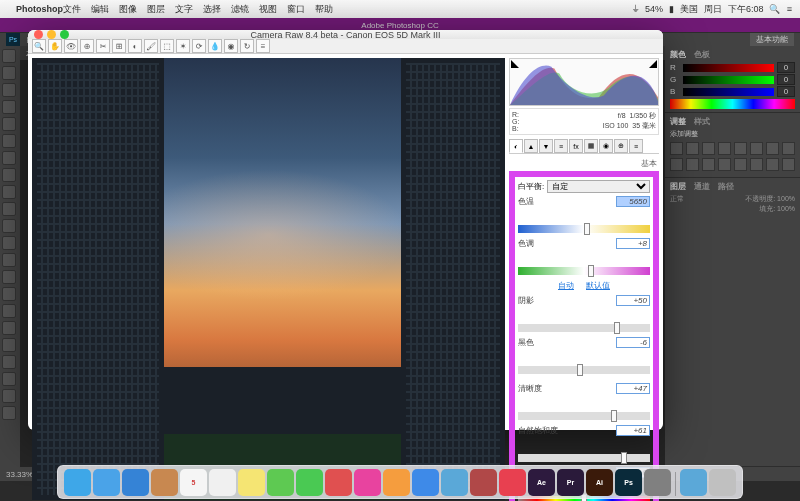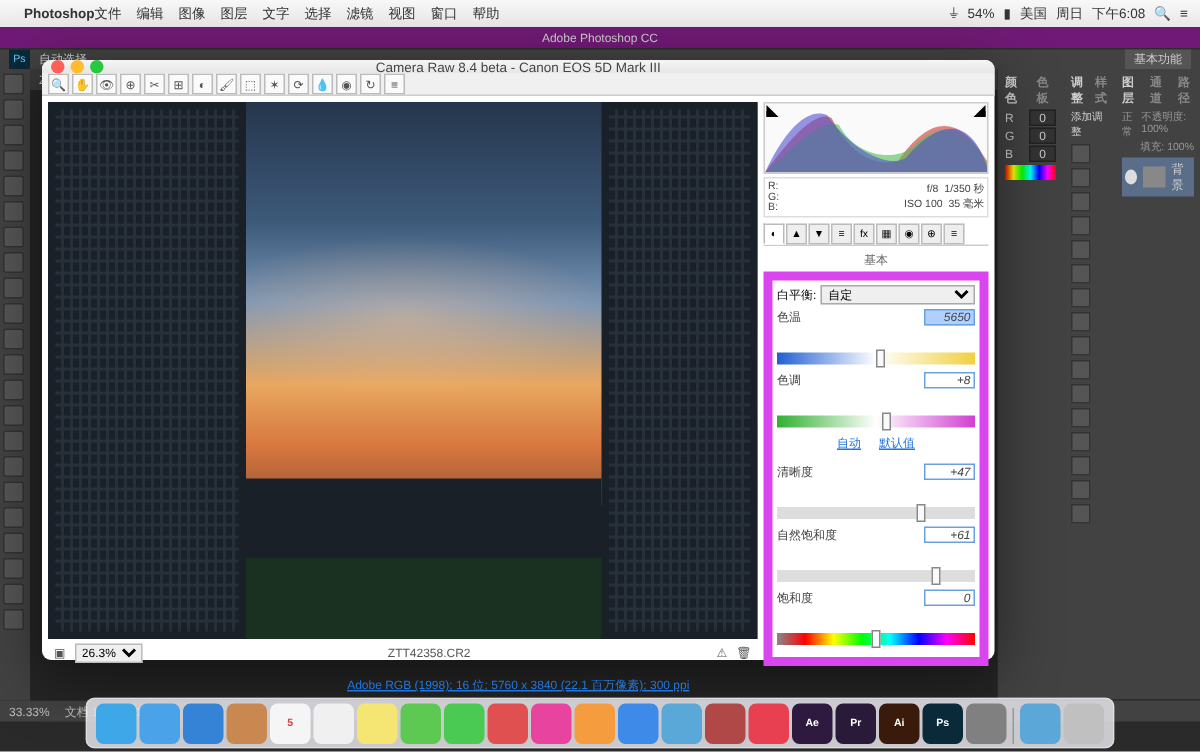--- a/index.html
+++ b/index.html
@@ -17,42 +17,42 @@
 .ps-title { font-size: 8px; color: #ccc; }
 .ps-toolbar-row { height: 14px; background: #424242; border-top: 1px solid #2d2d2d; display:flex; align-items:center; padding: 0 6px; }
 .ps-toolbar-row .label { font-size:8px; color:#ccc; }
 .ps-toolbar-row .right { margin-left:auto; font-size:8px; color:#ccc; padding:1px 6px; background:#555;}
 
 .ps-body { position: relative; height: 421px; display: flex; }
 .ps-left-tools { width: 20px; background: #424242; display:flex; flex-direction:column; gap:3px; padding:3px 2px; }
 .ps-left-tools .tool { width:14px; height:14px; background:#555; border:1px solid #333; border-radius:2px; }
 .ps-canvas-area { flex:1; background:#252525; position:relative; }
 .ps-canvas-area .tabbar { height:14px; background:#3a3a3a; display:flex; align-items:center; padding:0 6px; font-size:8px; color:#bbb;}
-.ps-right-panels { width: 135px; background:#424242; display:flex; flex-direction:row;}
+.ps-right-panels { width: 135px; background:#424242; display:flex; flex-direction:column;}
 .ps-footer { height: 14px; background:#424242; display:flex; align-items:center; padding:0 6px; font-size:8px; color:#bbb; gap:10px;}
 
 
 .panel { border-bottom:1px solid #2d2d2d; padding:3px 5px; font-size:8px; color:#ccc;}
 .panel-title { font-weight:bold; margin-bottom:2px; font-size:8px; display:flex; gap:8px;}
 .rgb-row { display:flex; align-items:center; gap:3px; margin:1px 0;}
 .rgb-row .label { width:10px; }
 .rgb-slider { flex:1; height:8px; }
 .rgb-val { width:18px; background:#333; text-align:center; border:1px solid #222;}
 .grad-r { background: linear-gradient(90deg,#000,#f00); }
 .grad-g { background: linear-gradient(90deg,#000,#0f0); }
 .grad-b { background: linear-gradient(90deg,#000,#00f); }
 .spectrum { height:10px; background: linear-gradient(90deg,red,yellow,lime,cyan,blue,magenta,red); margin-top:2px;}
 .adjust-icons { display:flex; flex-wrap:wrap; gap:3px; padding:3px 0;}
 .adjust-icons .ai { width:13px; height:13px; background:#555; border:1px solid #333; }
 .layer-item { display:flex; align-items:center; gap:4px; background:#5a6e8a; padding:2px; margin-top:2px;}
 .layer-item .eye { width:10px; height:10px; background:#ddd; border-radius:50%;}
 .layer-item .thumb { width:18px; height:14px; background:#888;}
 
 
-.cr-dialog { position:absolute; top: 40px; left: 28px; width: 635px; height: 400px; background:#fff; border-radius:6px; box-shadow:0 10px 40px rgba(0,0,0,.5); display:flex; flex-direction:column; }
+.cr-dialog { position:absolute; top: 30px; left: 28px; width: 635px; height: 400px; background:#fff; border-radius:6px; box-shadow:0 10px 40px rgba(0,0,0,.5); display:flex; flex-direction:column; }
 .cr-titlebar { height:18px; background: linear-gradient(#f5f5f5,#e6e6e6); border-radius:6px 6px 0 0; display:flex; align-items:center; padding:0 6px; position:relative;}
 .cr-titlebar .traffic { display:flex; gap:4px;}
 .cr-titlebar .tl { width:9px; height:9px; border-radius:50%;}
 .cr-titlebar .red{background:#ff5f57;} .cr-titlebar .yel{background:#ffbd2e;} .cr-titlebar .grn{background:#28c940;}
 .cr-titlebar .title { position:absolute; left:0; right:0; text-align:center; font-size:9px; color:#444;}
 .cr-toolbar { height:18px; background:#f0f0f0; border-bottom:1px solid #ccc; display:flex; align-items:center; padding:0 4px; gap:2px;}
 .cr-toolbar .crtool { width:14px; height:14px; border:1px solid #bbb; background:#fafafa; display:flex;align-items:center;justify-content:center;font-size:8px;color:#555;}
 .cr-content { flex:1; display:flex; padding:4px; gap:4px; }
 .cr-preview { flex:1; display:flex; flex-direction:column;}
 .cr-image { flex:1; background:#1a1a2a; position:relative; overflow:hidden;}
@@ -75,21 +75,21 @@
 .cr-hist svg { width:100%; height:100%;}
 .cr-hist .tri { position:absolute; top:1px; width:0; height:0; border:4px solid transparent;}
 .cr-hist .tri.l { left:1px; border-bottom-color:#000; border-left-color:#000;}
 .cr-hist .tri.r { right:1px; border-bottom-color:#000; border-right-color:#000;}
 .cr-info { display:flex; font-size:7px; color:#444; padding:2px; border:1px solid #ddd; margin:2px 0;}
 .cr-info .col1 { width:30px;}
 .cr-info .col2 { flex:1; text-align:right;}
 .cr-icontabs { display:flex; gap:1px; margin:2px 0; border-bottom:1px solid #ccc;}
 .cr-icontabs .it { width:14px; height:14px; border:1px solid #bbb; background:#eee; font-size:7px; display:flex;align-items:center;justify-content:center;}
 .cr-icontabs .it.active { background:#fff; border-bottom-color:#fff;}
-.cr-panel-title { text-align:center; font-size:8px; color:#666; padding:2px;}
+.cr-panel-title { text-align:right; font-size:8px; color:#666; padding:2px;}
 .cr-sliders { border:6px solid #d946ef; padding:3px; flex:1; overflow-y:auto;}
 .cr-row { margin-bottom:5px;}
 .cr-row .top { display:flex; font-size:8px; color:#444; margin-bottom:18px;}
 .cr-row .lbl { flex:1;}
 .cr-row .val { width:34px; border:1px solid #6aa0e0; background:#fff; text-align:right; padding:0 2px; font-size:8px;font-style:italic;}
 .cr-row .val.hl { background:#b0d0ff;}
 .cr-slider { height:8px; position:relative; background:#ddd;}
 .cr-slider.temp { background: linear-gradient(90deg,#2060d0,#fff,#f0d040);}
 .cr-slider.tint { background: linear-gradient(90deg,#30b030,#fff,#d040d0);}
 .cr-slider.sat { background: linear-gradient(90deg,#888,#f00,#ff0,#0f0,#0ff,#00f,#f0f,#f00);}
@@ -226,25 +226,20 @@
       <div class="panel-title" id="layer-tabs">
           <span>图层</span>
           <span style="opacity: 0.5;">通道</span>
           <span style="opacity: 0.5;">路径</span>
         </div>
       <div style="display:flex;gap:3px;font-size:7px;opacity:.6;">
           <span>正常</span>
           <span style="margin-left:auto">不透明度: 100%</span>
         </div>
       <div style="font-size:7px;opacity:.6;text-align:right;">填充: 100%</div>
-      <div class="layer-item">
-        <span class="eye"></span>
-        <span class="thumb"></span>
-        <span>背景</span>
-      </div>
     </div>
   </div>
 </div>
 <div class="ps-footer">
   <span>33.33%</span>
   <span>文档:125.8M/126.8M</span>
 </div>
 
 <div class="cr-dialog">
   <div class="cr-titlebar">
@@ -350,20 +345,38 @@
               <div class="cr-slider tint">
                 <div class="thumb" style="left:55%"></div>
               </div>
             </div>
           </div>
         <div class="cr-autorow">
           <span>自动</span>
           <span>默认值</span>
         </div>
         <div id="cr-slider-group2">
+            <div class="cr-row">
+              <div class="top">
+                <span class="lbl">阴影</span>
+                <span class="val ">+50</span>
+              </div>
+              <div class="cr-slider ">
+                <div class="thumb" style="left:75%"></div>
+              </div>
+            </div>
+            <div class="cr-row">
+              <div class="top">
+                <span class="lbl">黑色</span>
+                <span class="val ">-6</span>
+              </div>
+              <div class="cr-slider ">
+                <div class="thumb" style="left:47%"></div>
+              </div>
+            </div>
           </div>
         <div style="height:4px"></div>
         <div id="cr-slider-group3">
             <div class="cr-row">
               <div class="top">
                 <span class="lbl">清晰度</span>
                 <span class="val ">+47</span>
               </div>
               <div class="cr-slider ">
                 <div class="thumb" style="left:73%"></div>

